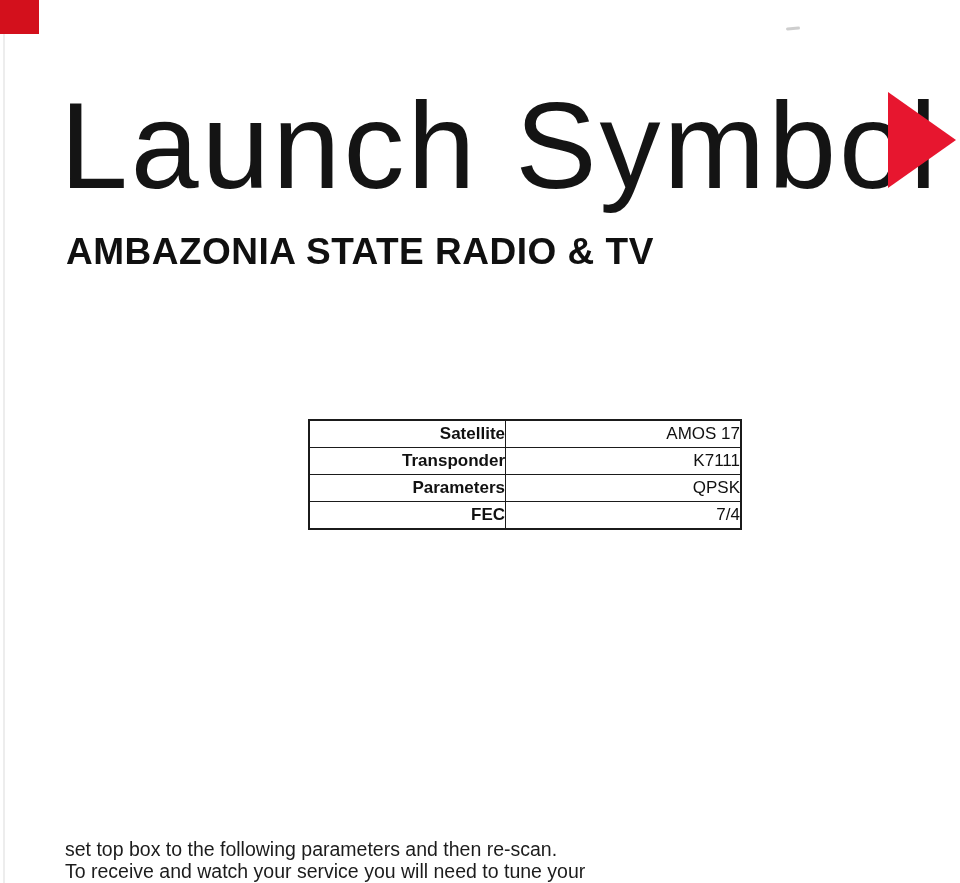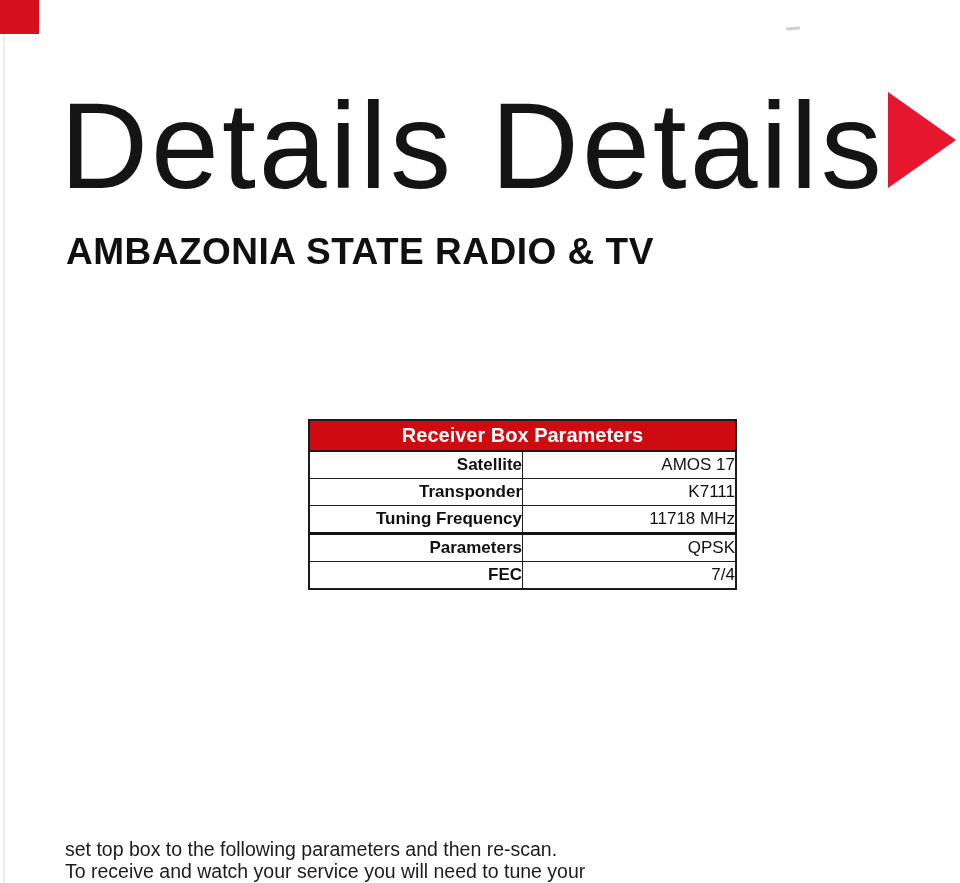--- a/index.html
+++ b/index.html
@@ -143,42 +143,35 @@
 <body>
 
 <div class="stage">
 
   <div class="page-edge-h"></div>
   <div class="page-edge-v"></div>
 
   <div class="corner-rect"></div>
   <div class="smudge"></div>
 
-  <div class="page-title">Details Details</div>
+  <div class="page-title">Launch Symbol</div>
 
   <div class="play-triangle"></div>
 
   <div class="page-subtitle">AMBAZONIA STATE RADIO &amp; TV</div>
 
   <table class="params">
     <tbody>
       <tr>
-        <th class="hdr" colspan="2">Receiver Box Parameters</th>
-      </tr>
-      <tr>
         <td class="lbl">Satellite</td>
         <td class="val">AMOS 17</td>
       </tr>
       <tr>
         <td class="lbl">Transponder</td>
         <td class="val">K7111</td>
-      </tr>
-      <tr class="thick">
-        <td class="lbl">Tuning Frequency</td>
-        <td class="val">11718 MHz</td>
       </tr>
       <tr>
         <td class="lbl">Parameters</td>
         <td class="val">QPSK</td>
       </tr>
       <tr>
         <td class="lbl">FEC</td>
         <td class="val">7/4</td>
       </tr>
     </tbody>

